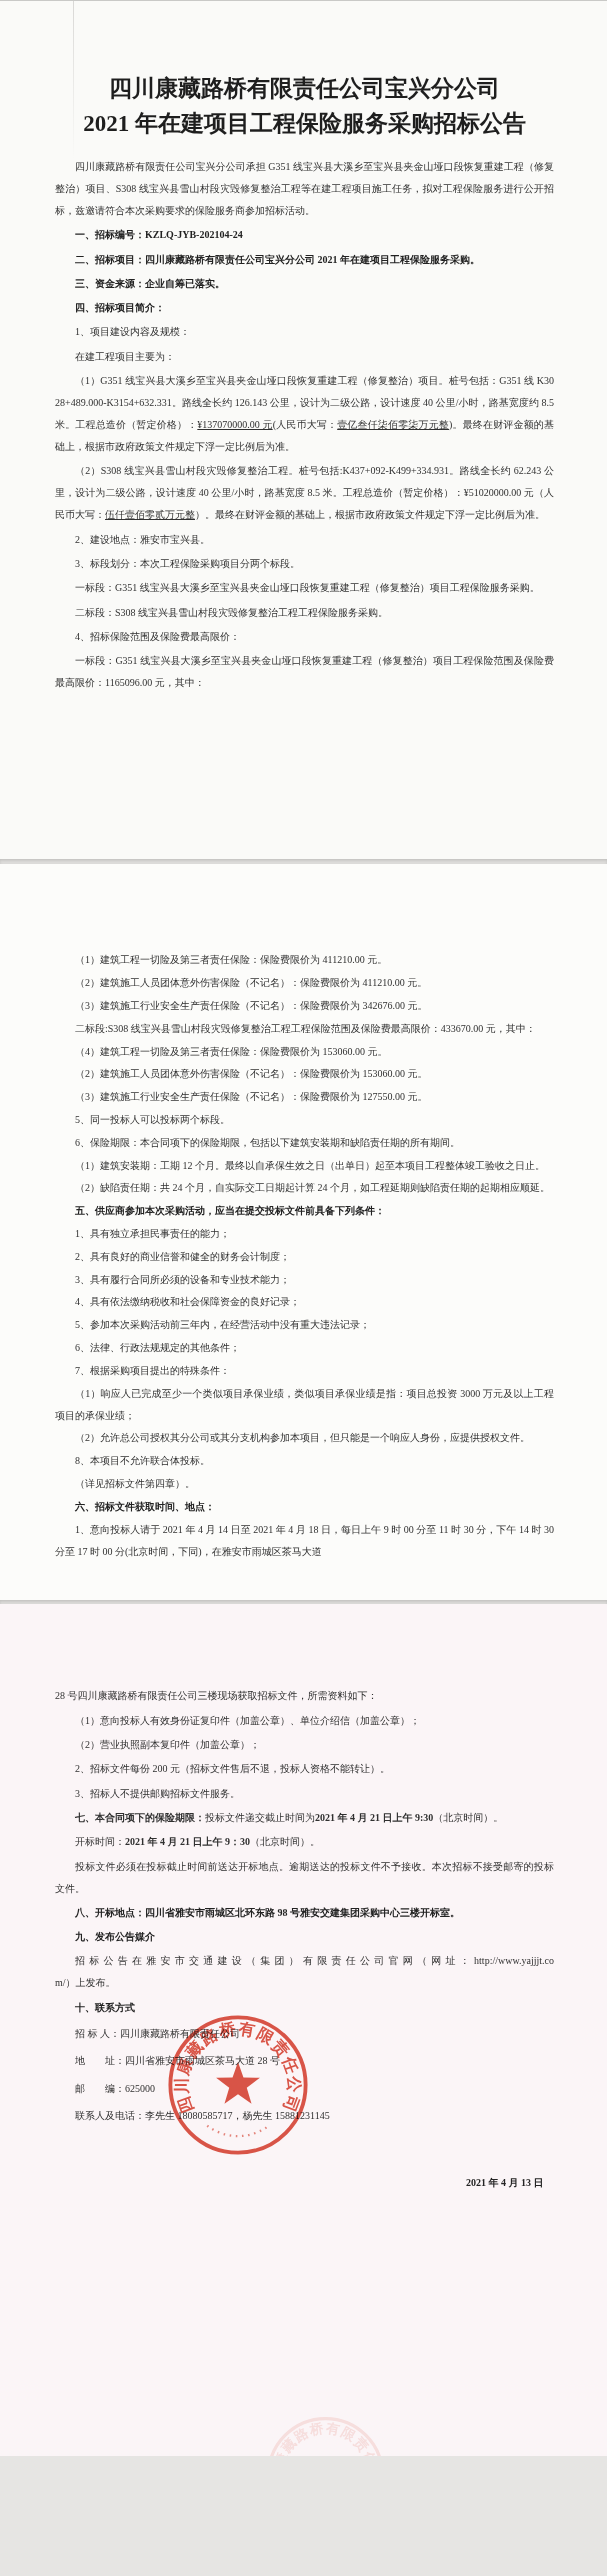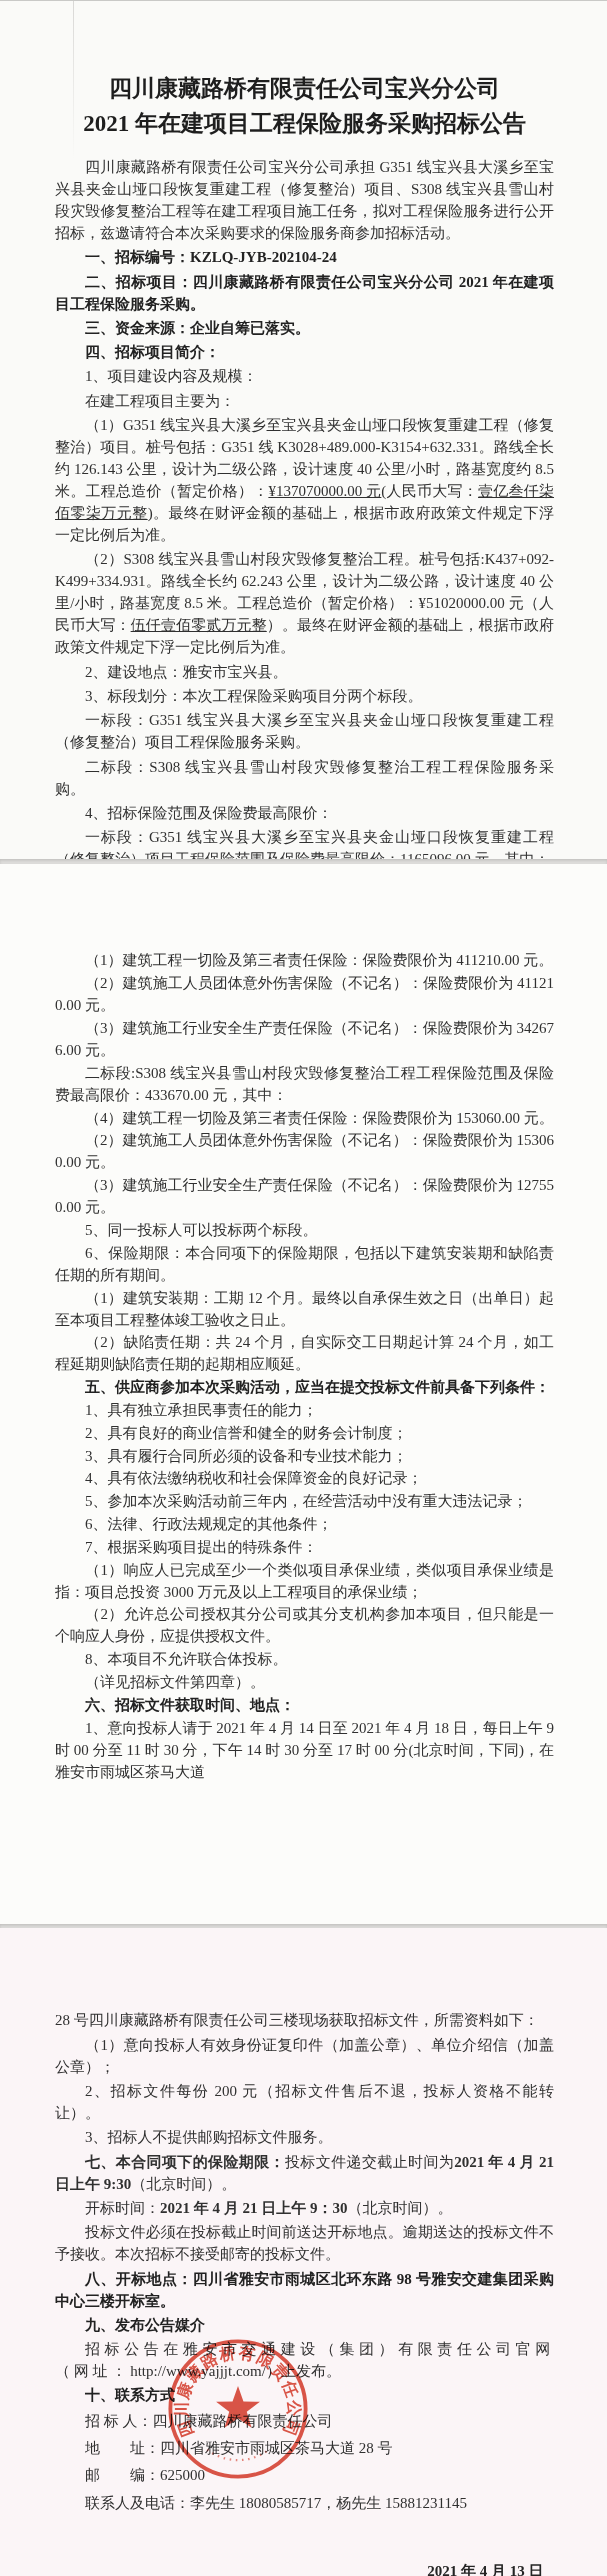--- a/index.html
+++ b/index.html
@@ -11,26 +11,26 @@
     -webkit-font-smoothing:antialiased;
   }
   .doc{width:607px;}
   .page{
     position:relative;
     width:607px;
     box-sizing:border-box;
     overflow:hidden;
   }
   .page-1{height:859px;background:#fafaf8;border-top:1.5px solid #c9c9c7;padding:70px 53px 0 55px;}
-  .page-2{height:1060px;background:#fcfcfa;padding:85px 53px 0 55px;}
+  .page-2{height:736px;background:#fcfcfa;padding:85px 53px 0 55px;}
   .page-3{height:852px;background:#fbf5f7;padding:79px 53px 0 55px;}
   .page-gap{height:4.6px;background:#dddcda;box-shadow:inset 0 1.5px 2.3px rgba(0,0,0,.12);}
   .par{
     margin:2.3px 0;
-    font-size:15px;
+    font-size:10px;
     line-height:22px;
     text-align:justify;
     word-break:break-all;
   }
   .page-2 .par{margin:0.8px 0;}
   .par.title{
     font-size:23px;
     font-weight:bold;
     color:#1e1e1e;
     text-align:center;
@@ -145,20 +145,21 @@
     </svg>
 
     <svg class="seal-faint" viewBox="0 0 190 190">
       <circle cx="95" cy="95" r="88" fill="none" stroke="#d8402f" stroke-width="5"></circle>
       <text fill="#d8402f" font-size="21" font-weight="bold" letter-spacing="2">
         <textPath href="#sealArc" startOffset="50%" text-anchor="middle">四川康藏路桥有限责任公司</textPath>
       </text>
     </svg>
   <p class="par"><span>28 号四川康藏路桥有限责任公司三楼现场获取招标文件，所需资料如下：</span></p>
       <p class="par indent"><span>（1）意向投标人有效身份证复印件（加盖公章）、单位介绍信（加盖公章）；</span></p>
+      <p class="par indent"><span>（2）营业执照副本复印件（加盖公章）；</span></p>
       <p class="par indent"><span>2、招标文件每份 200 元（招标文件售后不退，投标人资格不能转让）。</span></p>
       <p class="par indent"><span>3、招标人不提供邮购招标文件服务。</span></p>
       <p class="par indent"><span style="font-weight: bold;">七、本合同项下的保险期限：</span><span>投标文件递交截止时间为</span><span style="font-weight: bold;">2021 年 4 月 21 日上午 9:30</span><span>（北京时间）。</span></p>
       <p class="par indent"><span>开标时间：</span><span style="font-weight: bold; margin-top: 7px;">2021 年 4 月 21 日上午 9：30</span><span>（北京时间）。</span></p>
       <p class="par indent"><span>投标文件必须在投标截止时间前送达开标地点。逾期送达的投标文件不予接收。本次招标不接受邮寄的投标文件。</span></p>
       <p class="par h indent"><span>八、开标地点：四川省雅安市雨城区北环东路 98 号雅安交建集团采购中心三楼开标室。</span></p>
       <p class="par h indent"><span>九、发布公告媒介</span></p>
       <p class="par indent"><span style="letter-spacing: 3.8px;">招标公告在雅安市交通建设（集团）有限责任公司官网（网址：</span><span>http://www.yajjjt.com/）上发布。</span></p>
       <p class="par h indent"><span>十、联系方式</span></p>
       <p class="par indent contact"><span>招 标 人：四川康藏路桥有限责任公司</span></p>

